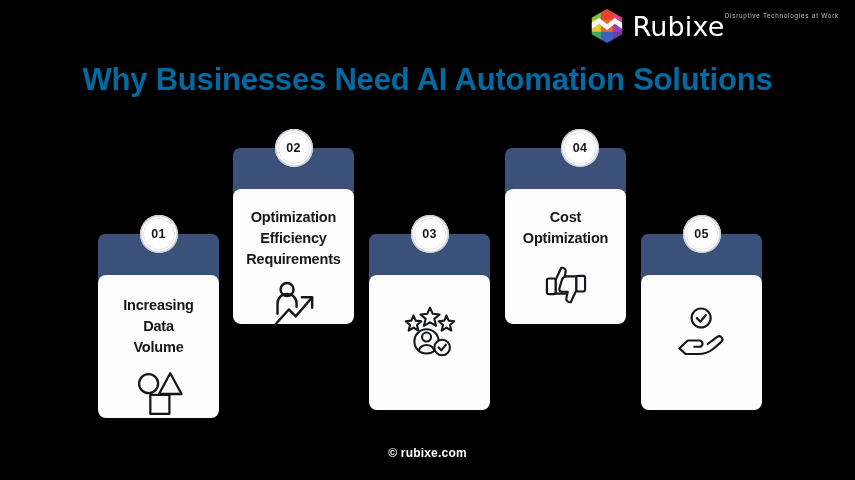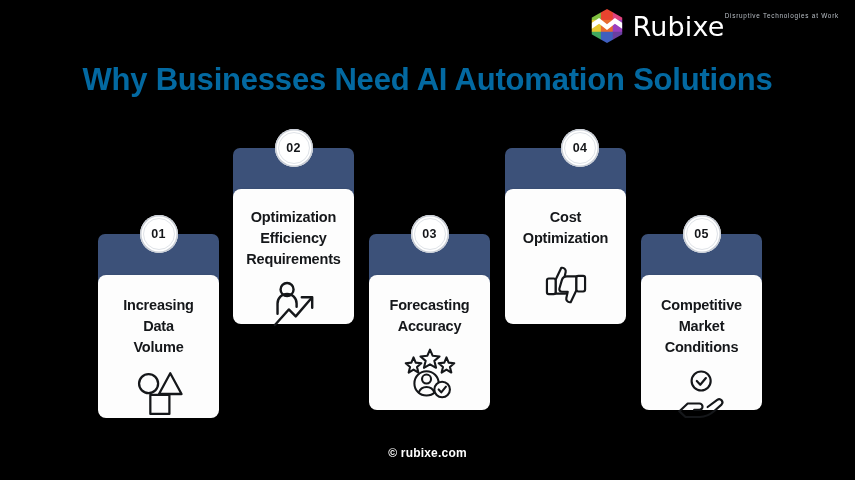--- a/index.html
+++ b/index.html
@@ -220,24 +220,20 @@
     </svg>
         </div>
       </div>
       <div class="badge" style="top: -1px; left: 41.5px;">
         <span class="badge-num">02</span>
       </div>
     </div>
     <div class="card" style="left: 369px; top: 0px; height: 300px;">
       <div class="card-blue" style="top: 104px; height: 145px; background: rgb(60, 81, 121);"></div>
       <div class="card-white" style="top: 145px; height: 135px; padding-top: 20px; background: rgb(253, 253, 253);">
-        <div class="card-title">
-          <div>Forecasting</div>
-          <div>Accuracy</div>
-        </div>
         <div class="card-icon">
     <svg viewBox="0 0 64 60" fill="none" stroke="#15171a" stroke-width="2.4" stroke-linejoin="round" stroke-linecap="round">
       <polygon points="32,3 35,10 43,11 37,16 39,24 32,20 25,24 27,16 21,11 29,10"></polygon>
       <polygon points="13,12 15.5,18 22,18.8 17,23 18.6,29.5 13,26 7.4,29.5 9,23 4,18.8 10.5,18"></polygon>
       <polygon points="51,12 53.5,18 60,18.8 55,23 56.6,29.5 51,26 45.4,29.5 47,23 42,18.8 48.5,18"></polygon>
       <circle cx="28" cy="42" r="14"></circle>
       <circle cx="28" cy="37" r="5.2"></circle>
       <path d="M19 52.5 a9.6 9.6 0 0 1 18 0"></path>
       <circle cx="46" cy="49" r="9" fill="#fdfdfd"></circle>
       <polyline points="42,49 45,52.4 50.4,45.8"></polyline>
@@ -266,25 +262,20 @@
     </svg>
         </div>
       </div>
       <div class="badge" style="top: -1px; left: 56px;">
         <span class="badge-num">04</span>
       </div>
     </div>
     <div class="card" style="left: 641px; top: 0px; height: 300px;">
       <div class="card-blue" style="top: 104px; height: 145px; background: rgb(60, 81, 121);"></div>
       <div class="card-white" style="top: 145px; height: 135px; padding-top: 20px; background: rgb(253, 253, 253);">
-        <div class="card-title">
-          <div>Competitive</div>
-          <div>Market</div>
-          <div>Conditions</div>
-        </div>
         <div class="card-icon">
     <svg viewBox="0 0 64 60" fill="none" stroke="#15171a" stroke-width="2.5" stroke-linejoin="round" stroke-linecap="round">
       <circle cx="31" cy="15" r="11"></circle>
       <polyline points="26,15 30,19.3 36.5,11.6"></polyline>
       <path d="M6 50 L15.5 41 h13.5 a3.6 3.6 0 0 1 0 7.2 H23"></path>
       <path d="M6 50 L13 56.5 h16.5 c7 0 12-2.8 17-7.2 l8-7.1
                a3.7 3.7 0 0 0-4.9-5.5 L38.5 45"></path>
     </svg>
         </div>
       </div>

